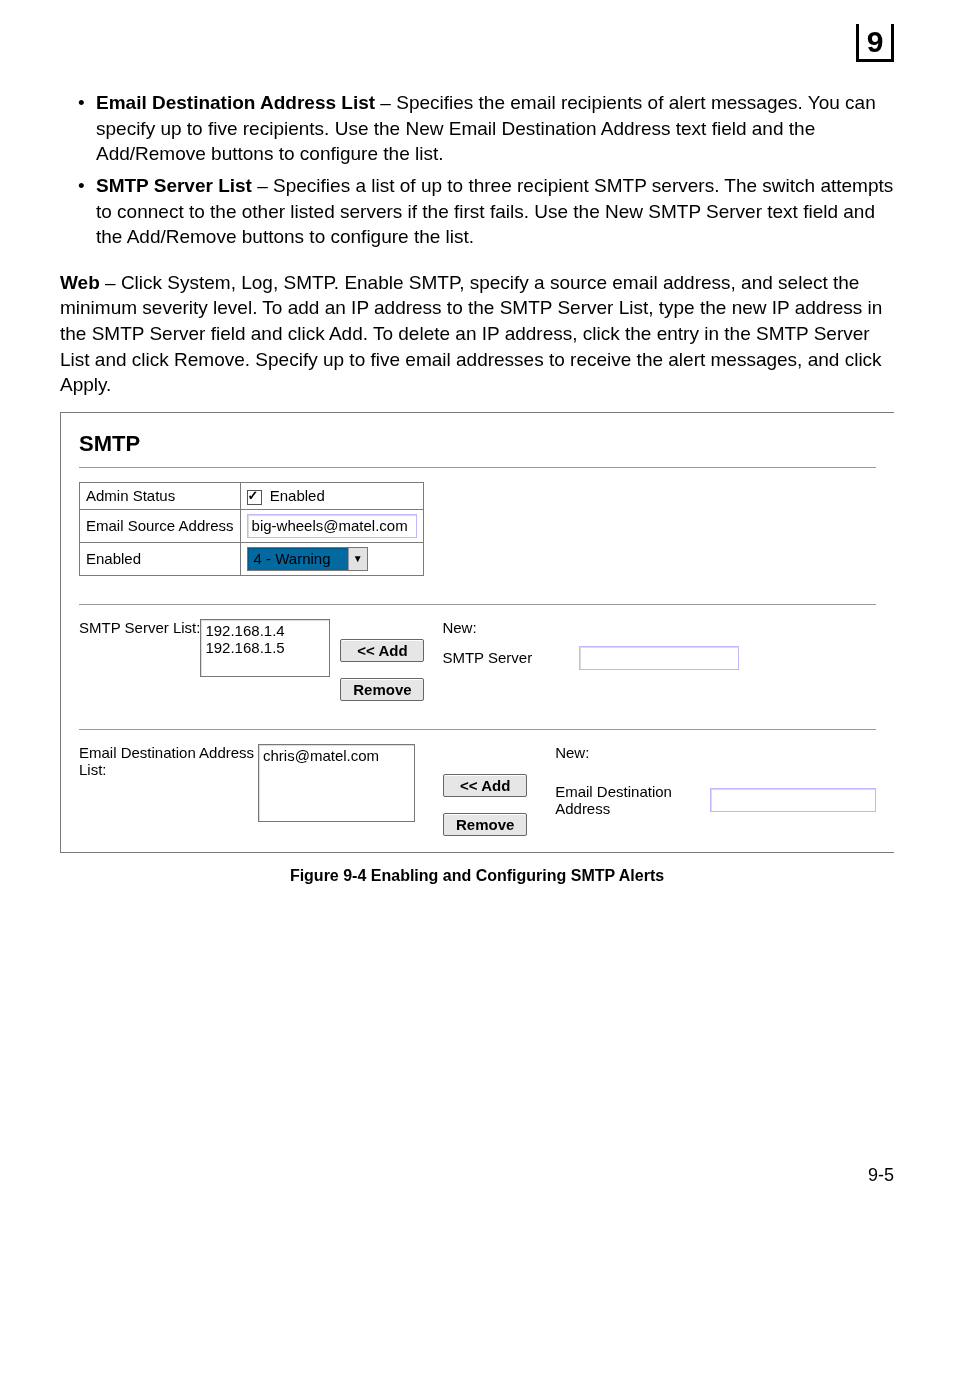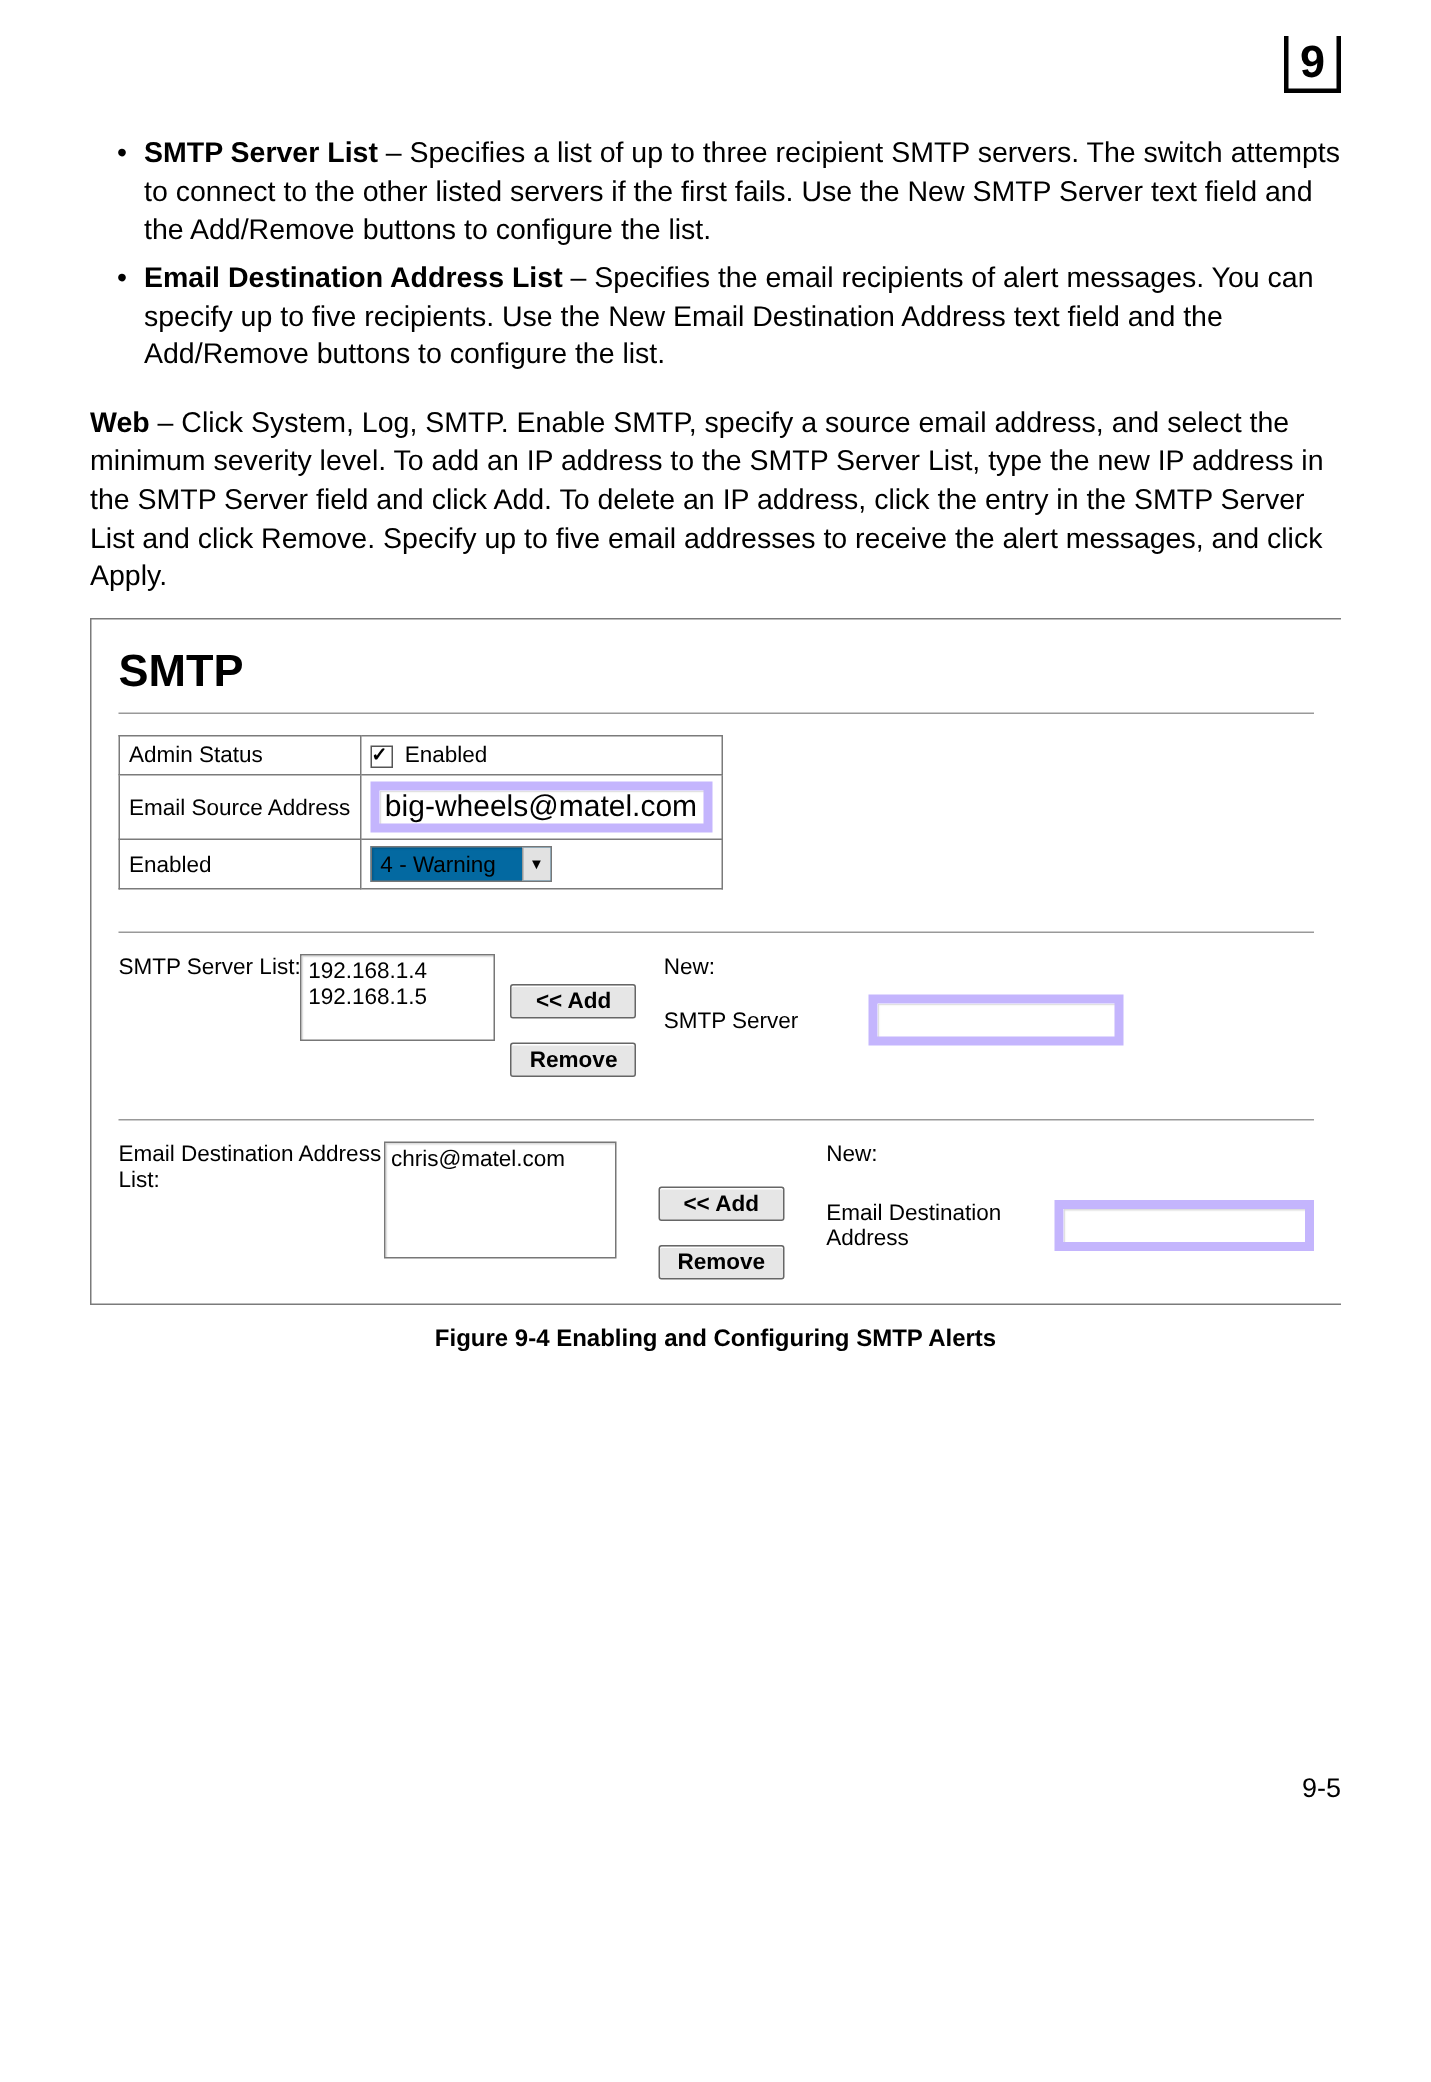--- a/index.html
+++ b/index.html
@@ -75,21 +75,21 @@
   .panel {
     border: 1px solid #7b7b7b;
     border-right: none;
     background: #fff;
     padding: 14px 18px 16px 18px;
     margin-top: 6px;
   }
   .panel h2 {
     font-family: Arial, Helvetica, sans-serif;
     font-weight: bold;
-    font-size: 30px;
+    font-size: 22px;
     margin: 4px 0 8px 0;
   }
   hr.sep {
     border: none;
     border-top: 1px solid #999;
     margin: 10px 0 14px 0;
   }
   table.grid {
     border-collapse: collapse;
     font-size: 15px;
@@ -112,24 +112,24 @@
   .chk::after {
     content: "✓";
     position: absolute;
     top: -3px;
     left: 0px;
     font-size: 13px;
     font-weight: bold;
   }
   .textbox {
     display: inline-block;
-    border: 6px solid #c4b5fd;
+    border: 1px solid #c4b5fd;
     background: #fff;
     padding: 2px 4px;
-    font-size: 20px;
+    font-size: 15px;
     height: 18px;
     line-height: 18px;
     box-shadow: inset 1px 1px 1px rgba(0,0,0,0.15);
   }
   .select {
     display: inline-flex;
     align-items: center;
     border: 1px solid #777;
     background: #0369a1;
     font-size: 15px;
@@ -207,24 +207,24 @@
 </head>
 <body>
 
 <div class="page">
   <div class="header-row">
     <span class="chapter-icon">9</span>
   </div>
 
   <ul class="bullets">
     <li>
-      <span class="bold">SMTP Server List</span><span> – Specifies a list of up to three recipient SMTP servers. The switch attempts to connect to the other listed servers if the first fails. Use the New SMTP Server text field and the Add/Remove buttons to configure the list.</span>
+      <span class="bold">Email Destination Address List</span><span> – Specifies the email recipients of alert messages. You can specify up to five recipients. Use the New Email Destination Address text field and the Add/Remove buttons to configure the list.</span>
     </li>
     <li>
-      <span class="bold">Email Destination Address List</span><span> – Specifies the email recipients of alert messages. You can specify up to five recipients. Use the New Email Destination Address text field and the Add/Remove buttons to configure the list.</span>
+      <span class="bold">SMTP Server List</span><span> – Specifies a list of up to three recipient SMTP servers. The switch attempts to connect to the other listed servers if the first fails. Use the New SMTP Server text field and the Add/Remove buttons to configure the list.</span>
     </li>
   </ul>
 
   <div class="para">
     <span class="bold">Web</span><span> – Click System, Log, SMTP. Enable SMTP, specify a source email address, and select the minimum severity level. To add an IP address to the SMTP Server List, type the new IP address in the SMTP Server field and click Add. To delete an IP address, click the entry in the SMTP Server List and click Remove. Specify up to five email addresses to receive the alert messages, and click Apply.</span>
   </div>
 
   <div class="panel">
     <h2>SMTP</h2>
     <hr class="sep">

